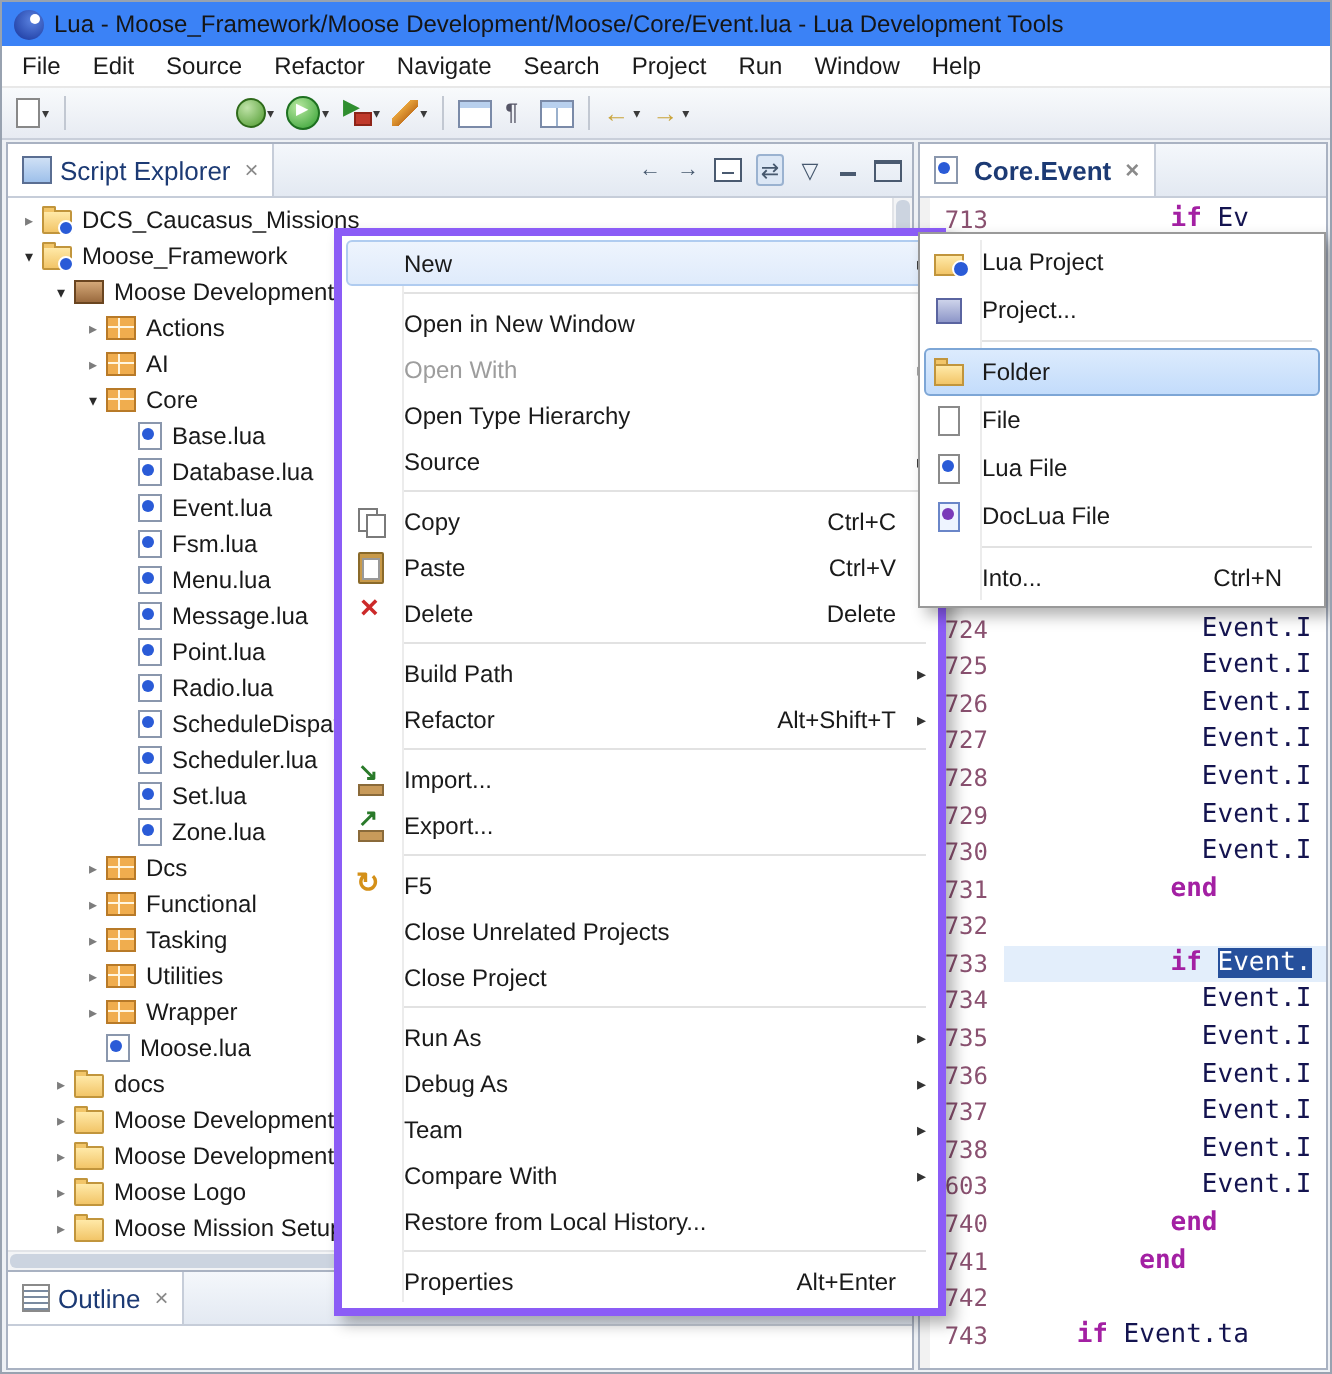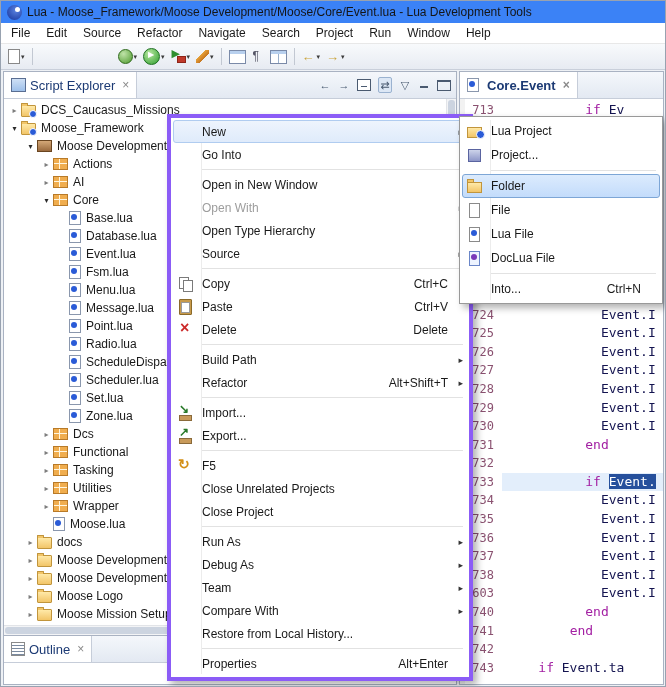--- a/index.html
+++ b/index.html
@@ -72,21 +72,21 @@
   .sash{position:absolute;left:456px;top:70px;width:2px;bottom:0;background:#eef1f5;}
 
   .right-panel{position:absolute;left:458px;top:70px;right:1px;bottom:1px;background:#fff;border:1px solid #a9b2c2;box-sizing:border-box;display:flex;flex-direction:column;}
   .editor-tabbar{height:26px;background:linear-gradient(#f4f7fb,#e3e9f2);border-bottom:1px solid #c6cdd9;display:flex;align-items:stretch;flex:none;}
   .editor-tab{display:flex;align-items:center;gap:4px;padding:0 7px;background:#fff;border-right:1px solid #c6cdd9;font-size:13px;color:#1c3a74;font-weight:bold;}
   .editor-body{flex:1;font-family:"DejaVu Sans Mono",monospace;font-size:13px;padding-top:2px;overflow:hidden;background:linear-gradient(to right,#f2f2f2 0,#f2f2f2 5px,#fff 5px);}
   .code-line{display:flex;height:18.6px;line-height:18.6px;white-space:pre;}
   .gut{width:42px;flex:none;text-align:right;padding-right:8px;box-sizing:border-box;color:#8a5170;font-size:12px;}
   .codetext{flex:1;color:#141450;padding-left:5px;}
   .code-line.cur .codetext{background:#e3eefb;}
-  .seg-k{color:#a320a3;font-weight:normal;}
+  .seg-k{color:#a320a3;font-weight:bold;}
   .seg-s{background:#26509c;color:#fff;}
 
   
   .context-menu{position:absolute;left:166px;top:113px;width:294px;background:#fff;border:4px solid #8b5cf6;box-shadow:4px 4px 7px rgba(0,0,0,.3);padding:2px;font-size:12px;z-index:20;}
   .context-menu::before,.submenu::before{content:'';position:absolute;left:30px;top:3px;bottom:3px;width:1px;background:#ececec;}
   .submenu{position:absolute;left:458px;top:115px;width:198px;background:#fff;border:1px solid #999;box-shadow:4px 4px 7px rgba(0,0,0,.3);padding:2px;font-size:12px;z-index:21;}
   .menu-item{height:21px;display:flex;align-items:center;padding:0 2px;border:1px solid transparent;border-radius:3px;color:#1a1a1a;position:relative;}
   .submenu .menu-item{height:22px;}
   .mi{width:20px;height:18px;flex:none;margin-right:6px;position:relative;}
   .mlabel{flex:1;}
@@ -405,24 +405,20 @@
         <div class="code-line"><span class="gut">743</span><span class="codetext"><span class="seg-p">    </span><span class="seg-k">if</span><span class="seg-p"> Event.ta</span></span></div>
       </div>
   </div>
 
   <div class="context-menu">
       <div class="menu-item hl">
         <span class="mi"></span>
         <span class="mlabel">New</span>
         <span class="marrow">▸</span>
       </div>
-      <div class="menu-item">
-        <span class="mi"></span>
-        <span class="mlabel">Go Into</span>
-      </div>
       <div class="menu-sep"></div>
       <div class="menu-item">
         <span class="mi"></span>
         <span class="mlabel">Open in New Window</span>
       </div>
       <div class="menu-item dis">
         <span class="mi"></span>
         <span class="mlabel">Open With</span>
         <span class="marrow">▸</span>
       </div>

